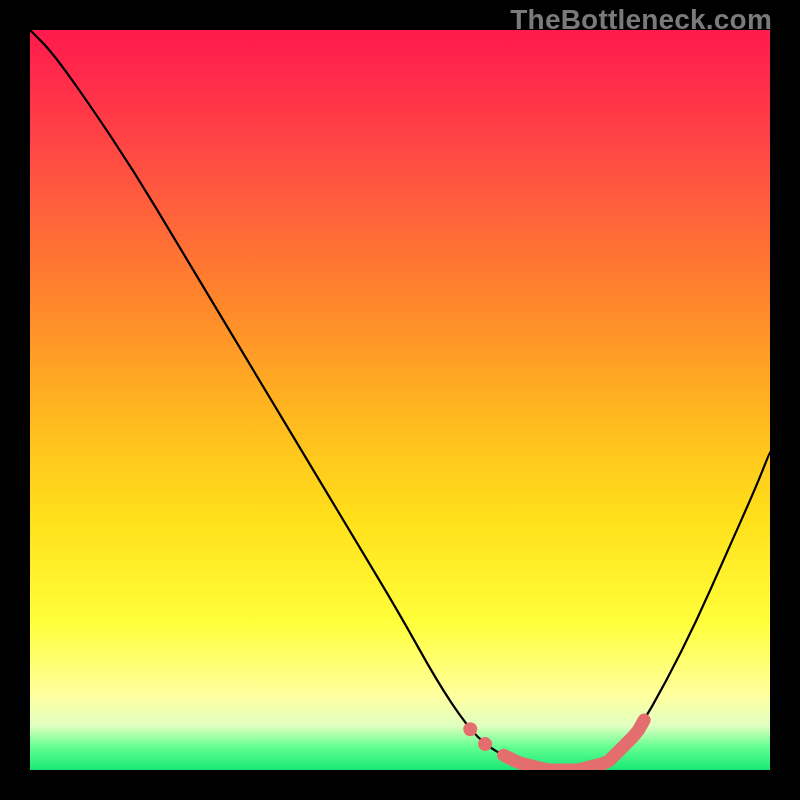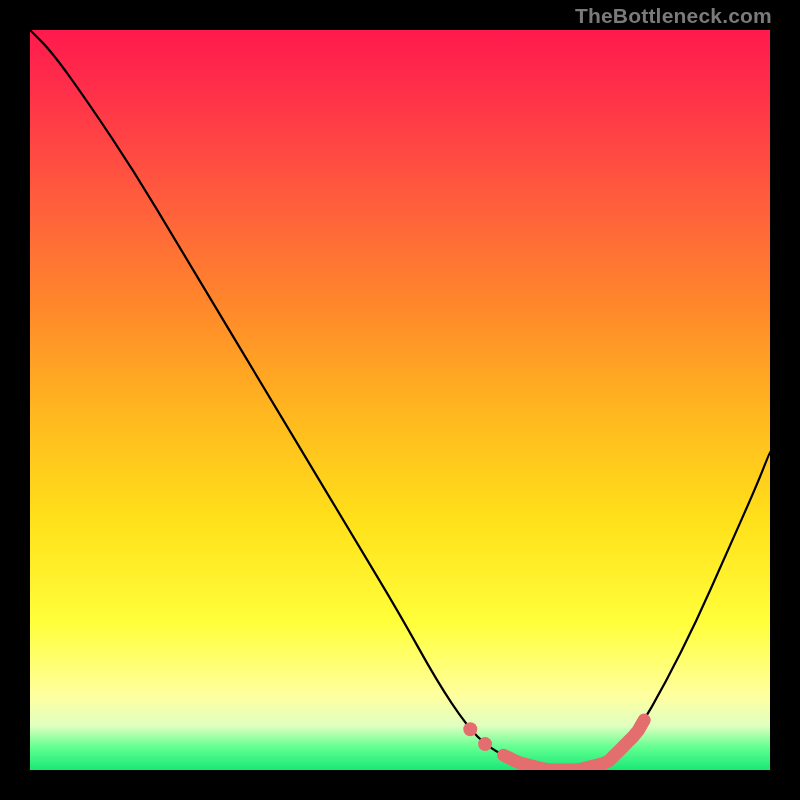--- a/index.html
+++ b/index.html
@@ -43,21 +43,21 @@
       #ffffa0 90%,
       #e0ffc0 94%,
       #60ff90 97%,
       #18e876 100%
     );
   }
   .attribution {
     position: absolute;
     top: 4px;
     right: 28px;
-    font-size: 21px;
+    font-size: 28px;
     font-weight: 600;
     color: #7a7a7a;
     letter-spacing: 0.2px;
   }
   svg.curve {
     position: absolute;
     inset: 0;
   }
 </style>
 </head>

